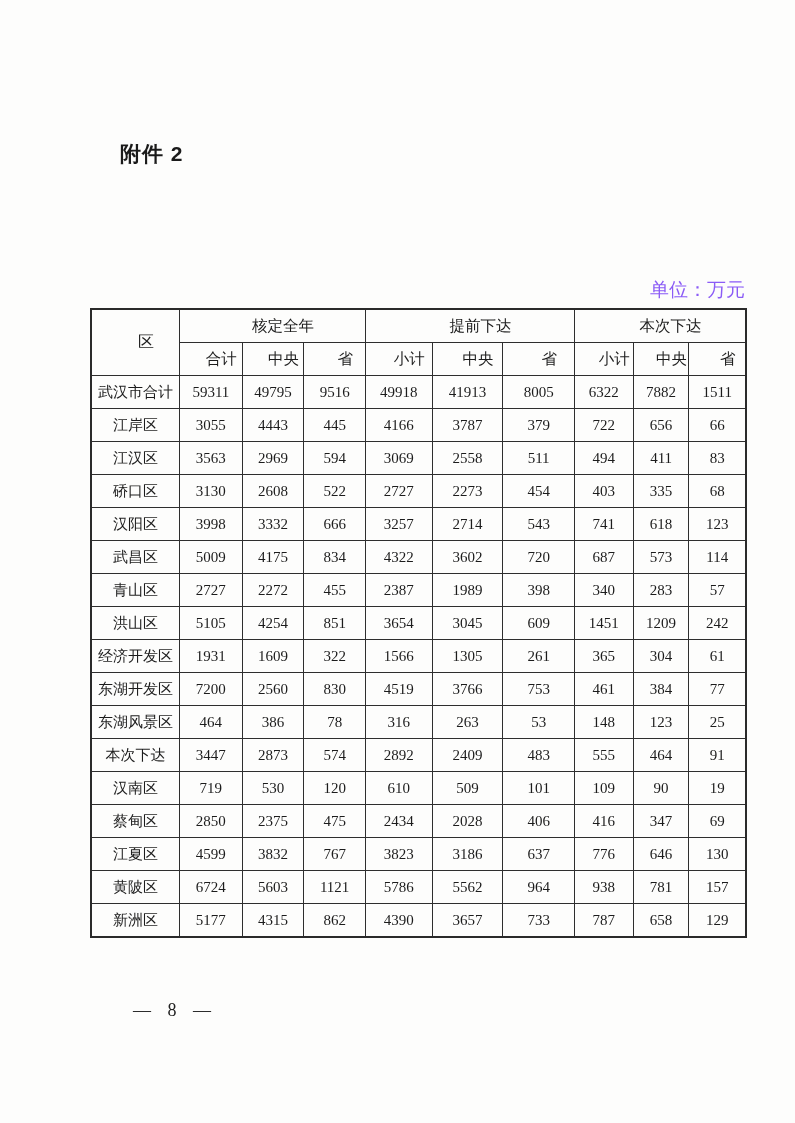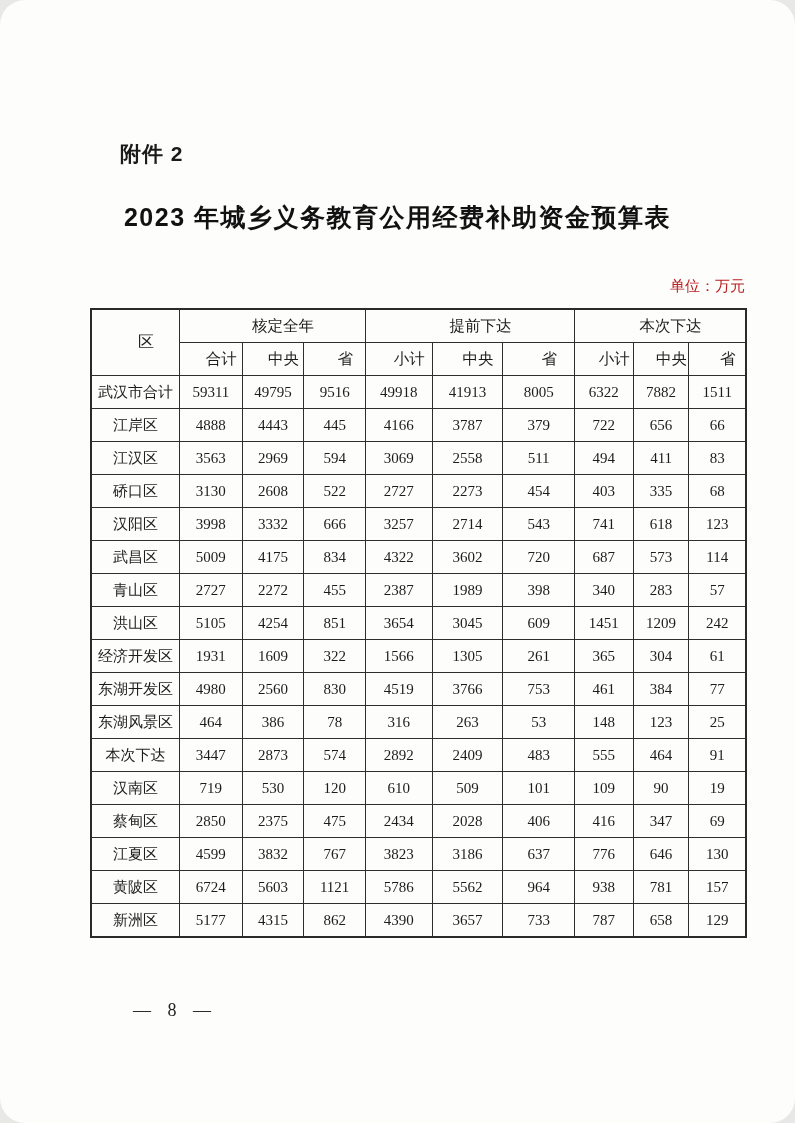--- a/index.html
+++ b/index.html
@@ -9,21 +9,20 @@
   }
   .page {
     position: relative;
     width: 795px;
     height: 1123px;
     margin: 0 auto;
     background: #fdfdfc;
     color: #1e1e1e;
     font-family: "Liberation Serif", serif;
     overflow: hidden;
-    border-radius: 25px;
   }
   .attachment-label {
     position: absolute;
     left: 120px;
     top: 140px;
     font-family: "Liberation Sans", sans-serif;
     font-weight: 600;
     font-size: 21px;
     letter-spacing: 1px;
     color: #1a1a1a;
@@ -37,22 +36,22 @@
     font-family: "Liberation Sans", sans-serif;
     font-weight: 700;
     font-size: 25px;
     letter-spacing: 1.5px;
     color: #111;
   }
   .unit-note {
     position: absolute;
     right: 50px;
     top: 277px;
-    font-size: 15px;
-    color: #b91c1c;
+    font-size: 19px;
+    color: #8b5cf6;
   }
   .table-wrap {
     position: absolute;
     left: 90px;
     top: 308px;
     width: 657px;
   }
   table.budget {
     width: 100%;
     border-collapse: collapse;
@@ -88,21 +87,20 @@
     color: #222;
   }
 </style>
 </head>
 <body>
 
 <div class="page">
 
   <div class="attachment-label">附件 2</div>
 
-  <div class="doc-title">2023 年城乡义务教育公用经费补助资金预算表</div>
 
   <div class="unit-note">单位：万元</div>
 
   <div class="table-wrap">
     <table class="budget">
       <colgroup>
         <col style="width:13.5%">
         <col style="width:9.6%">
         <col style="width:9.4%">
         <col style="width:9.4%">
@@ -140,21 +138,21 @@
             <td>9516</td>
             <td>49918</td>
             <td>41913</td>
             <td>8005</td>
             <td>6322</td>
             <td>7882</td>
             <td>1511</td>
           </tr>
           <tr>
             <td>江岸区</td>
-            <td>4888</td>
+            <td>3055</td>
             <td>4443</td>
             <td>445</td>
             <td>4166</td>
             <td>3787</td>
             <td>379</td>
             <td>722</td>
             <td>656</td>
             <td>66</td>
           </tr>
           <tr>
@@ -236,21 +234,21 @@
             <td>322</td>
             <td>1566</td>
             <td>1305</td>
             <td>261</td>
             <td>365</td>
             <td>304</td>
             <td>61</td>
           </tr>
           <tr>
             <td>东湖开发区</td>
-            <td>4980</td>
+            <td>7200</td>
             <td>2560</td>
             <td>830</td>
             <td>4519</td>
             <td>3766</td>
             <td>753</td>
             <td>461</td>
             <td>384</td>
             <td>77</td>
           </tr>
           <tr>

